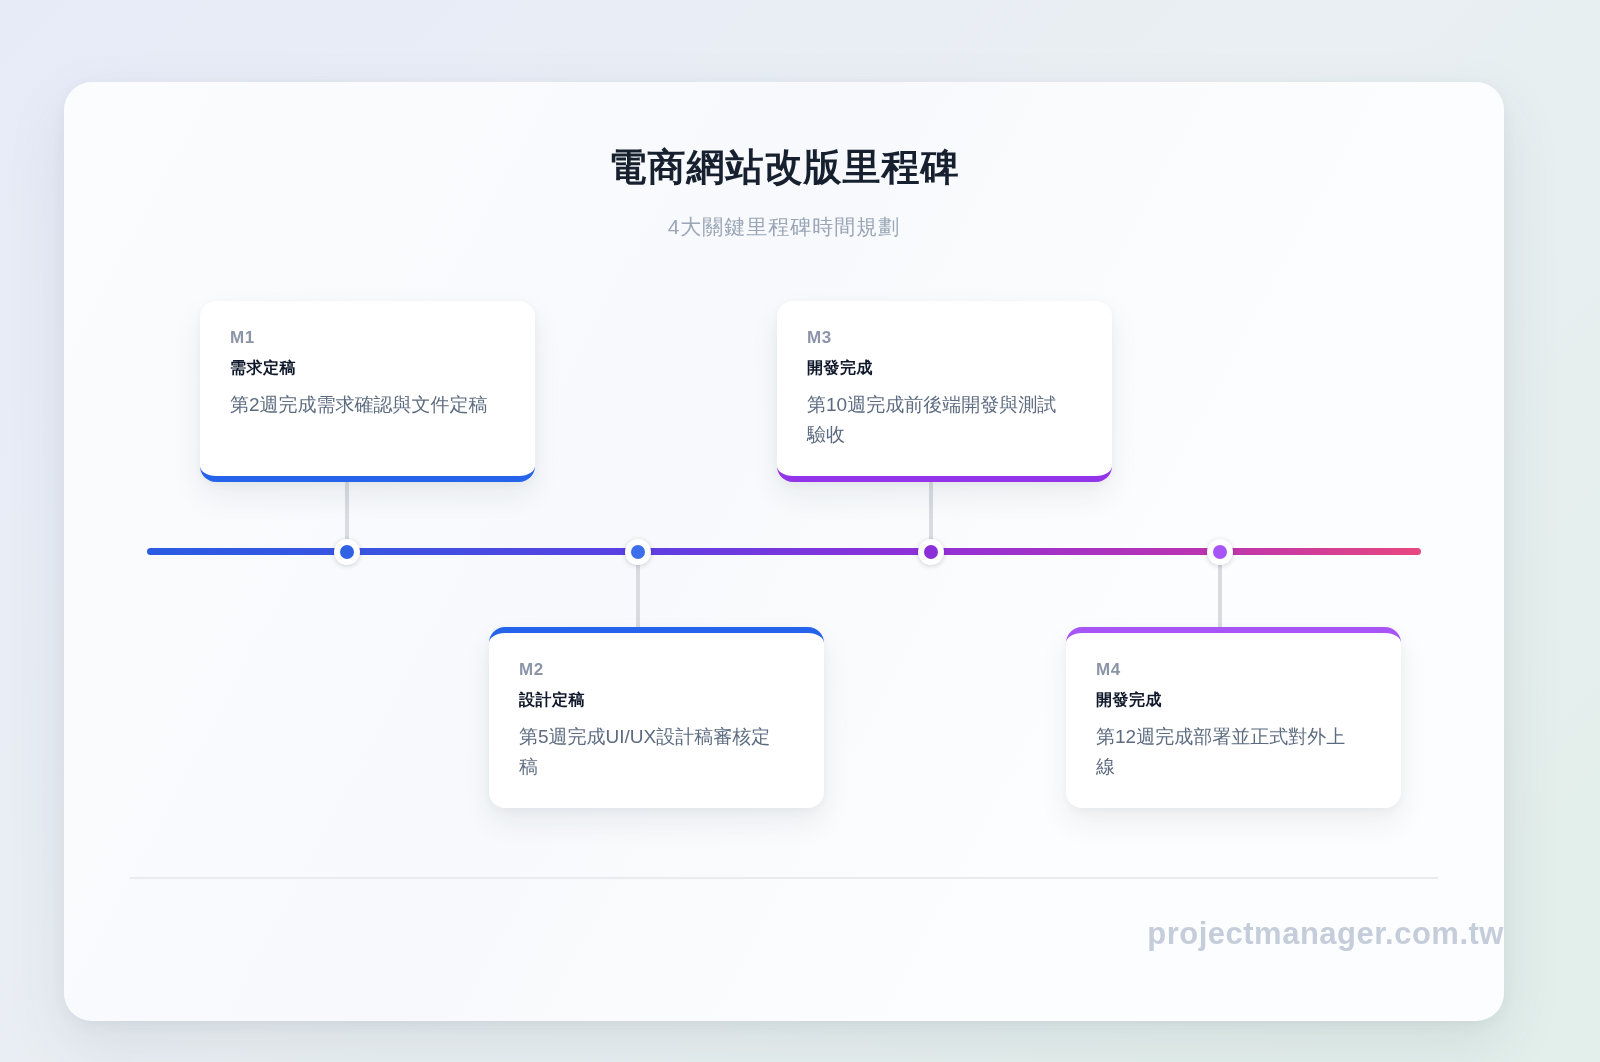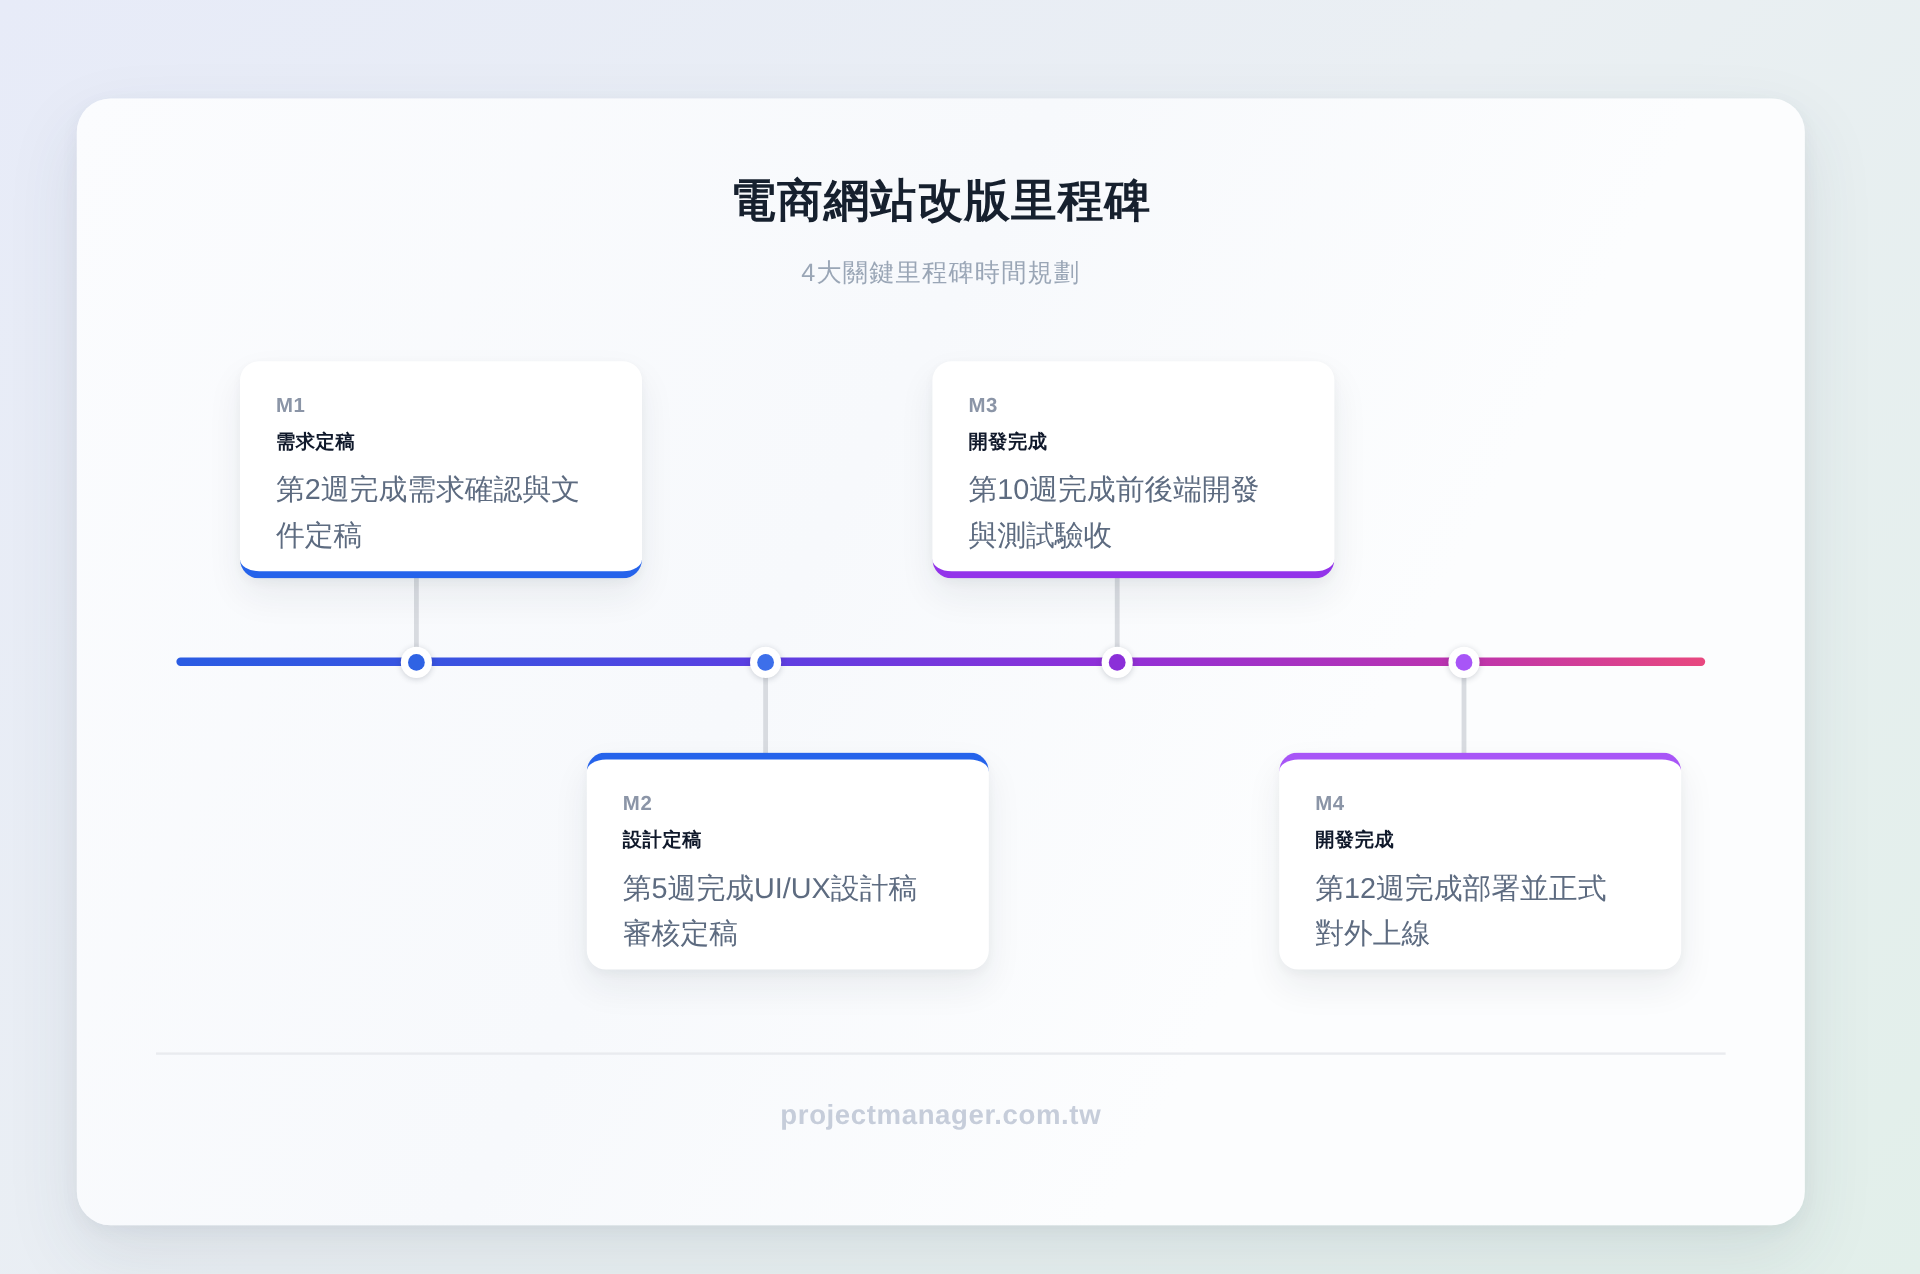--- a/index.html
+++ b/index.html
@@ -109,41 +109,41 @@
     margin: 0 0 10px 0;
   }
   .m-title {
     font-size: 16px;
     font-weight: 800;
     letter-spacing: 0.5px;
     color: #10192b;
     margin: 0 0 11px 0;
   }
   .m-desc {
-    font-size: 24px;
+    font-size: 19px;
     font-weight: 400;
     line-height: 1.58;
     color: #5d6b80;
     margin: 0;
   }
   .footer-divider {
     position: absolute;
     left: 66px;
     top: 795px;
     width: 1308px;
     height: 2px;
     background: #e9ebef;
   }
   .footer-watermark {
     position: absolute;
     top: 834px;
     left: 0;
     width: 100%;
-    text-align: center;
-    font-size: 23px;
+    text-align: right;
+    font-size: 31px;
     font-weight: 600;
     letter-spacing: 0.5px;
     color: #c6cdda;
   }
 </style>
 </head>
 <body>
 
 <div class="canvas">
 

